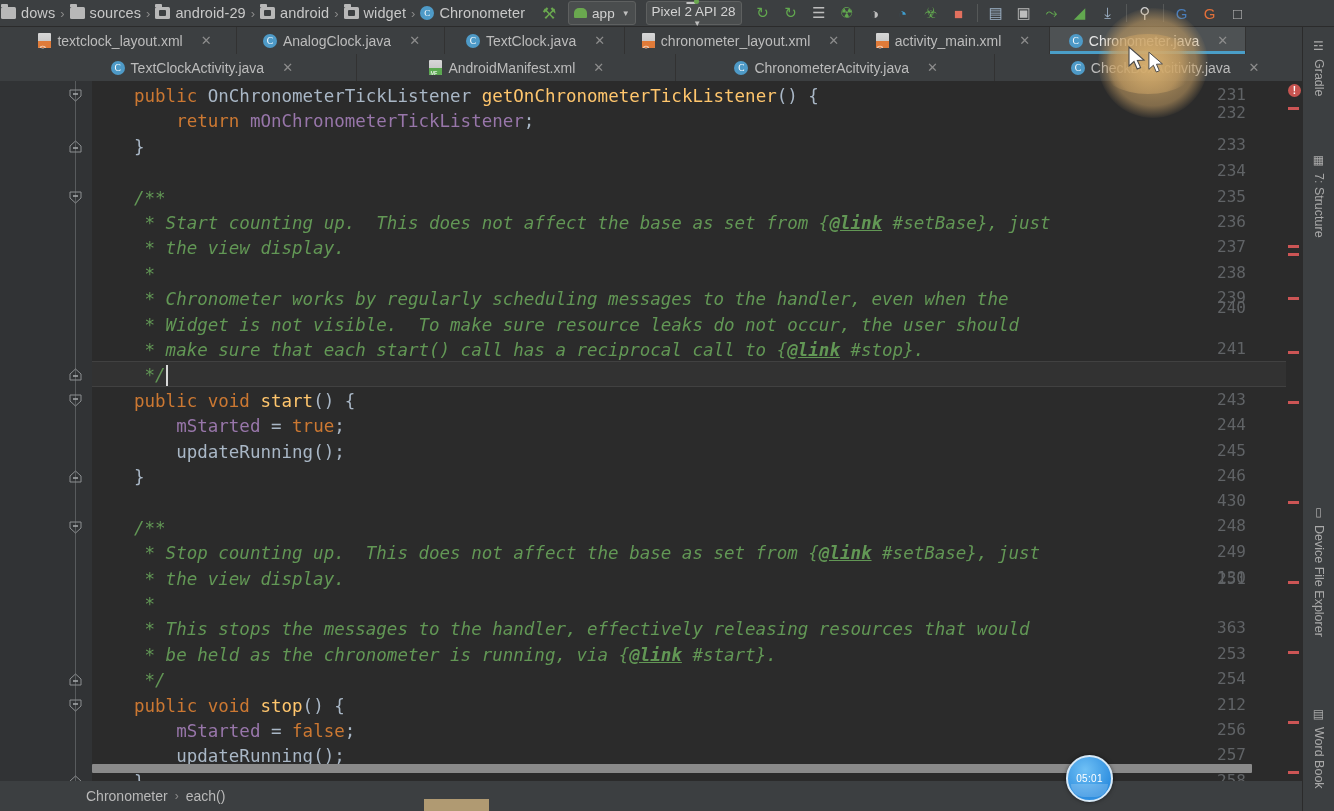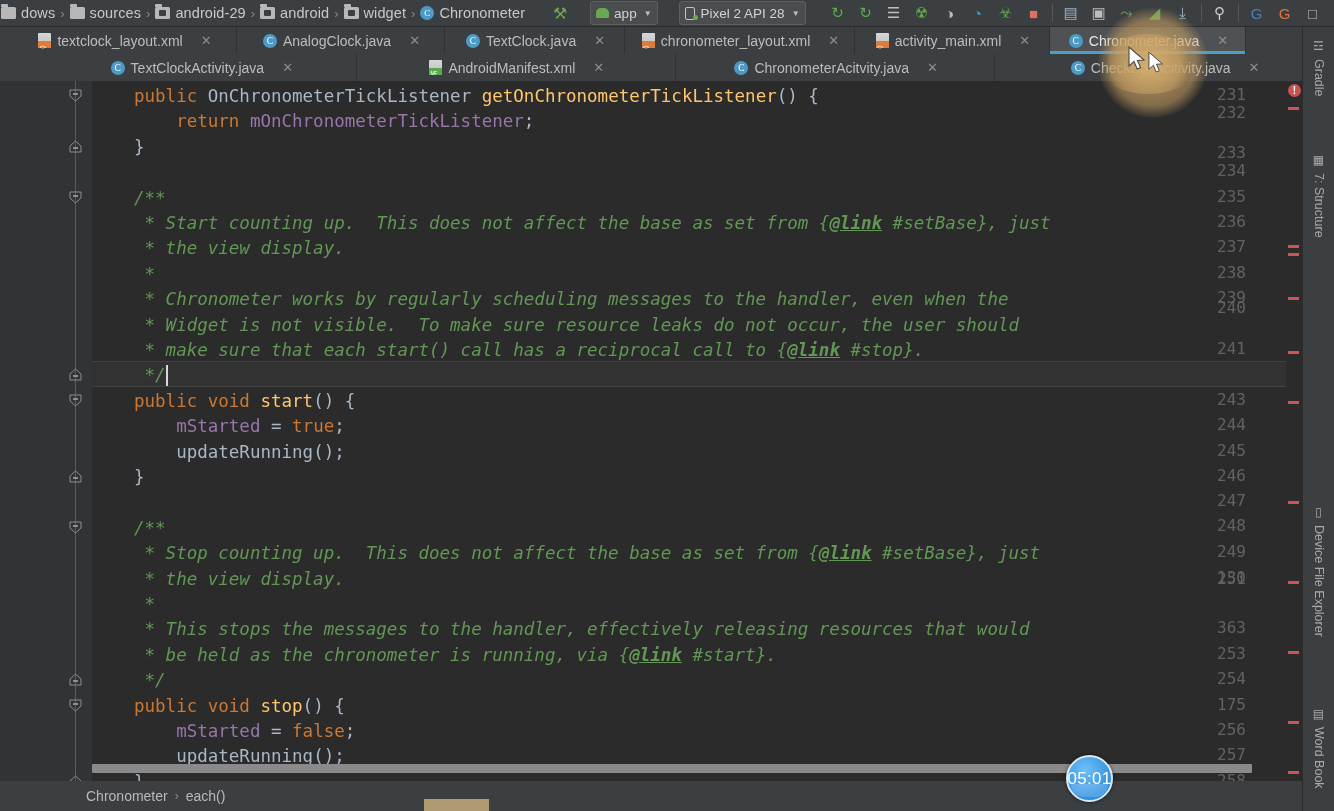--- a/index.html
+++ b/index.html
@@ -17,21 +17,20 @@
     background: #3c3f41;
   }
 
   
   .topbar {
     position: absolute; top: 0; left: 0;
     width: 1334px; height: 27px;
     background: #3c3f41;
     display: flex; align-items: center;
     border-bottom: 1px solid #2b2b2b;
-    gap: 11px;
   }
   .breadcrumbs {
     display: flex; align-items: center;
     height: 27px; padding-left: 0px;
     flex: 0 0 auto;
     font-size: 14.5px; color: #bbbbbb;
   }
   .crumb { display: flex; align-items: center; height: 27px; padding: 0 1px; }
   .crumb-label { margin-left: 5px; color: #c8c8c8; letter-spacing: .1px;}
   .crumb-sep { color: #8a8a8a; margin: 0 4px; font-size: 13px;}
@@ -232,21 +231,21 @@
   .bottombar .sep { color:#8a8a8a; margin: 0 7px; font-size:12px;}
 
   
   .timer {
     position:absolute; left:1066px; top:755px;
     width:47px;height:47px;border-radius:50%;
     background: radial-gradient(circle at 40% 30%, #6fc0f5, #2f8fe0 70%);
     border: 2px solid #d7e9f7;
     box-shadow: 0 0 4px rgba(0,0,0,.5);
     display:flex;align-items:center;justify-content:center;
-    color:#ffffff; font-size:17px; letter-spacing:.3px;
+    color:#ffffff; font-size:10px; letter-spacing:.3px;
   }
   .timer::after{
     content:""; position:absolute; left:3px; right:3px; bottom:3px; height:13px;
     border-radius: 0 0 22px 22px;
     background: rgba(255,255,255,.18);
   }
   .timer span { position:relative; z-index:2; }
 
   .cursor-glow {
     position:absolute; border-radius:50%;
@@ -298,21 +297,21 @@
         </div>
       </div>
     <div class="hammer">⚒</div>
 
     <div class="combo">
       <span class="mini-andro"></span>
       <span>app</span>
       <span class="arrow">▼</span>
     </div>
 
-    <div class="combo" style="margin-left:10px;">
+    <div class="combo" style="margin-left:10px;flex-direction:column;">
       <span class="mini-dev"></span>
       <span>Pixel 2 API 28</span>
       <span class="arrow">▼</span>
     </div>
 
     <div class="tb-icons" id="tbicons">
         <div class="tb-ico" style="color: rgb(98, 168, 79);">↻</div>
         <div class="tb-ico" style="color: rgb(98, 168, 79);">↻</div>
         <div class="tb-ico" style="color: rgb(189, 189, 189);">☰</div>
         <div class="tb-ico" style="color: rgb(98, 168, 79);">☢</div>
@@ -396,21 +395,21 @@
     <div id="gutter-content">
         <div class="fold-line" style="top: 0px; height: 700px;"></div>
         <div class="lineno" style="top: 4px;">231</div>
         <div class="fold-marker" style="top: 8px;">
           <svg width="13" height="13">
             <path d="M1,1 H12 V7 L6.5,12 L1,7 Z" fill="none" stroke="#8c8f91" stroke-width="1"></path>
             <line x1="4" y1="5" x2="9" y2="5" stroke="#b0b3b5" stroke-width="1.4"></line>
           </svg>
         </div>
         <div class="lineno" style="top: 22px;">232</div>
-        <div class="lineno" style="top: 62px;">233</div>
+        <div class="lineno" style="top: 54px;">233</div>
         <div class="fold-marker" style="top: 58.8px;">
           <svg width="13" height="13">
             <path d="M1,12 H12 V6 L6.5,1 L1,6 Z" fill="none" stroke="#8c8f91" stroke-width="1"></path>
             <line x1="4" y1="8" x2="9" y2="8" stroke="#b0b3b5" stroke-width="1.4"></line>
           </svg>
         </div>
         <div class="lineno" style="top: 80.2px;">234</div>
         <div class="lineno" style="top: 105.6px;">235</div>
         <div class="fold-marker" style="top: 109.6px;">
           <svg width="13" height="13">
@@ -440,41 +439,41 @@
         </div>
         <div class="lineno" style="top: 334.2px;">244</div>
         <div class="lineno" style="top: 359.6px;">245</div>
         <div class="lineno" style="top: 385px; text-align: right;">246</div>
         <div class="fold-marker" style="top: 389px;">
           <svg width="13" height="13">
             <path d="M1,12 H12 V6 L6.5,1 L1,6 Z" fill="none" stroke="#8c8f91" stroke-width="1"></path>
             <line x1="4" y1="8" x2="9" y2="8" stroke="#b0b3b5" stroke-width="1.4"></line>
           </svg>
         </div>
-        <div class="lineno" style="top: 410.4px;">247</div>
+        <div class="lineno" style="top: 410.4px;">430</div>
         <div class="lineno" style="top: 435px;">248</div>
         <div class="fold-marker" style="top: 439.8px;">
           <svg width="13" height="13">
             <path d="M1,1 H12 V7 L6.5,12 L1,7 Z" fill="none" stroke="#8c8f91" stroke-width="1"></path>
             <line x1="4" y1="5" x2="9" y2="5" stroke="#b0b3b5" stroke-width="1.4"></line>
           </svg>
         </div>
         <div class="lineno" style="top: 461.2px;">249</div>
         <div class="lineno" style="top: 486.6px;">130</div>
         <div class="lineno" style="top: 488px;">251</div>
         <div class="lineno" style="top: 537.4px;">363</div>
         <div class="lineno" style="top: 562.8px;">253</div>
         <div class="lineno" style="top: 588.2px;">254</div>
         <div class="fold-marker" style="top: 592.2px;">
           <svg width="13" height="13">
             <path d="M1,12 H12 V6 L6.5,1 L1,6 Z" fill="none" stroke="#8c8f91" stroke-width="1"></path>
             <line x1="4" y1="8" x2="9" y2="8" stroke="#b0b3b5" stroke-width="1.4"></line>
           </svg>
         </div>
-        <div class="lineno" style="top: 613.6px;">175</div>
+        <div class="lineno" style="top: 613.6px;">212</div>
         <div class="fold-marker" style="top: 617.6px;">
           <svg width="13" height="13">
             <path d="M1,1 H12 V7 L6.5,12 L1,7 Z" fill="none" stroke="#8c8f91" stroke-width="1"></path>
             <line x1="4" y1="5" x2="9" y2="5" stroke="#b0b3b5" stroke-width="1.4"></line>
           </svg>
         </div>
         <div class="lineno" style="top: 639px;">256</div>
         <div class="lineno" style="top: 664.4px;">257</div>
         <div class="lineno" style="top: 689.8px;">258</div>
         <div class="fold-marker" style="top: 693.8px;">

